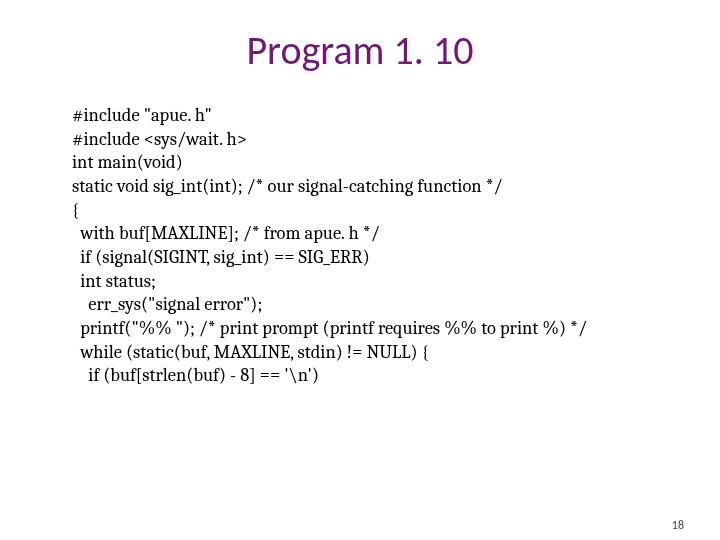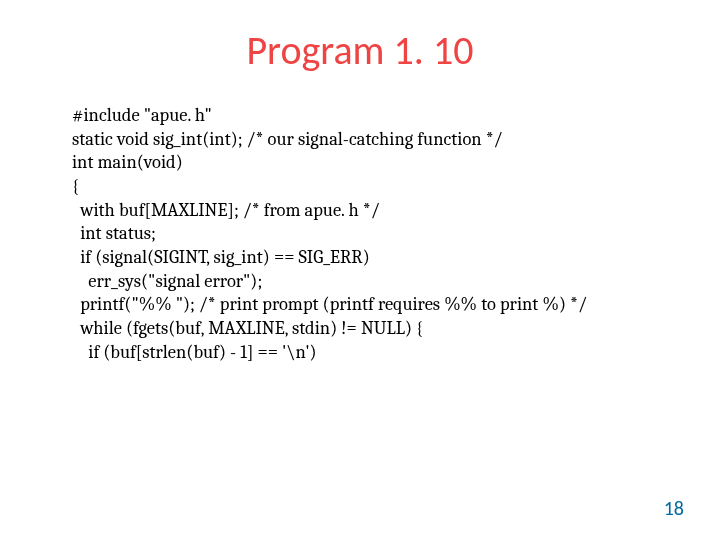--- a/index.html
+++ b/index.html
@@ -20,59 +20,60 @@
   }
   .title {
     position: absolute;
     top: 26px;
     left: 0;
     width: 100%;
     text-align: center;
     font-size: 40px;
     font-family: Calibri, Arial, sans-serif;
     font-weight: 400;
-    color: #ef4444;
+    color: #701a75;
   }
   .body {
     position: absolute;
     top: 104px;
     left: 72px;
     width: 600px;
     font-size: 18.5px;
     line-height: 1.28;
     font-family: Cambria, Georgia, 'Times New Roman', serif;
   }
   .body .line {
     white-space: pre;
   }
   .pagenum {
     position: absolute;
     right: 36px;
-    bottom: 20px;
-    font-size: 20px;
-    color: #0369a1;
+    bottom: 8px;
+    font-size: 12px;
+    color: #404040;
     font-family: Calibri, Arial, sans-serif;
   }
 </style>
 </head>
 <body>
 
 <div class="slide">
 
   <div class="title">Program 1. 10</div>
 
   <div class="body">
     <div class="line">#include "apue. h"</div>
+    <div class="line">#include &lt;sys/wait. h&gt;</div>
+    <div class="line">int main(void)</div>
     <div class="line">static void sig_int(int); /* our signal-catching function */</div>
-    <div class="line">int main(void)</div>
     <div class="line">{</div>
     <div class="line">  with buf[MAXLINE]; /* from apue. h */</div>
+    <div class="line">  if (signal(SIGINT, sig_int) == SIG_ERR)</div>
     <div class="line">  int status;</div>
-    <div class="line">  if (signal(SIGINT, sig_int) == SIG_ERR)</div>
     <div class="line">    err_sys("signal error");</div>
     <div class="line">  printf("%% "); /* print prompt (printf requires %% to print %) */</div>
-    <div class="line">  while (fgets(buf, MAXLINE, stdin) != NULL) {</div>
-    <div class="line">    if (buf[strlen(buf) - 1] == '\n')</div>
+    <div class="line">  while (static(buf, MAXLINE, stdin) != NULL) {</div>
+    <div class="line">    if (buf[strlen(buf) - 8] == '\n')</div>
   </div>
 
   <div class="pagenum">18</div>
 
 </div>
 
 </body></html>

